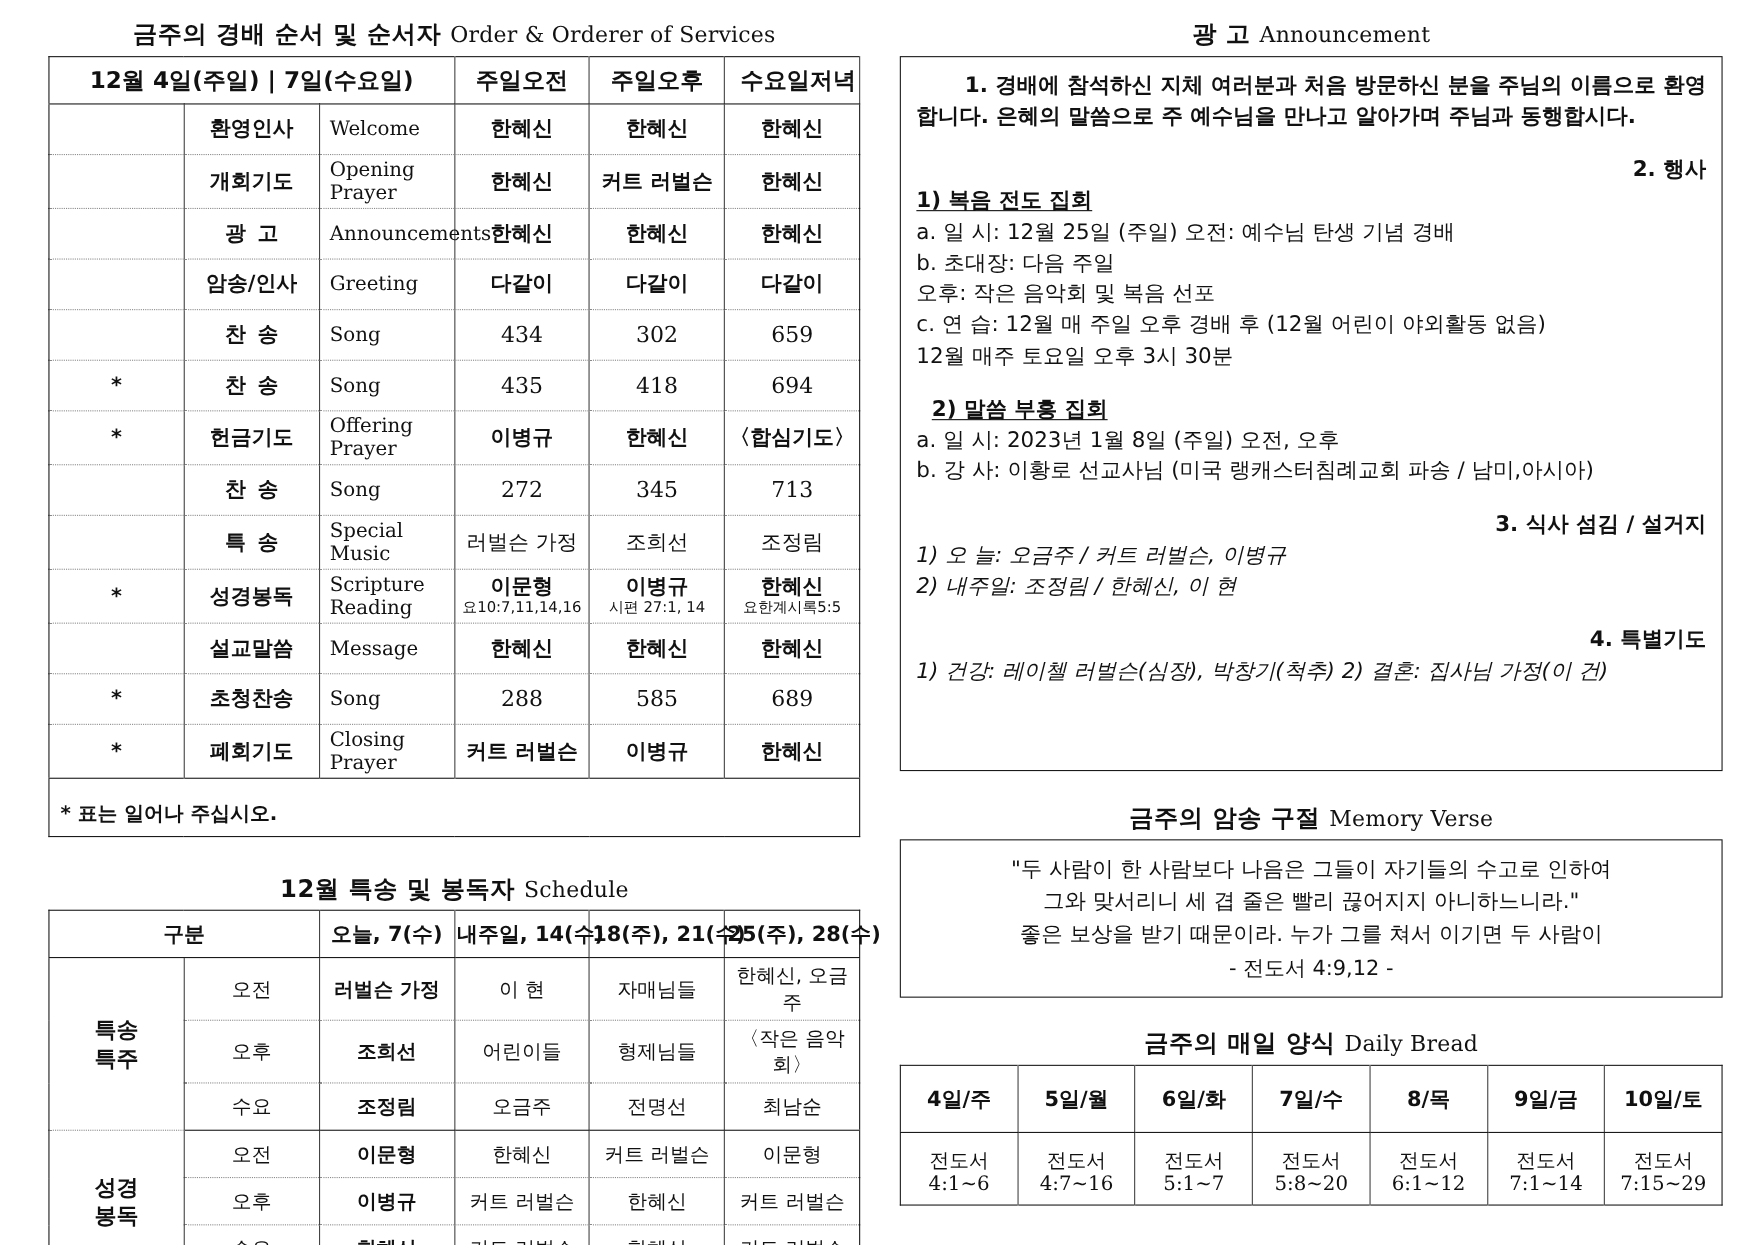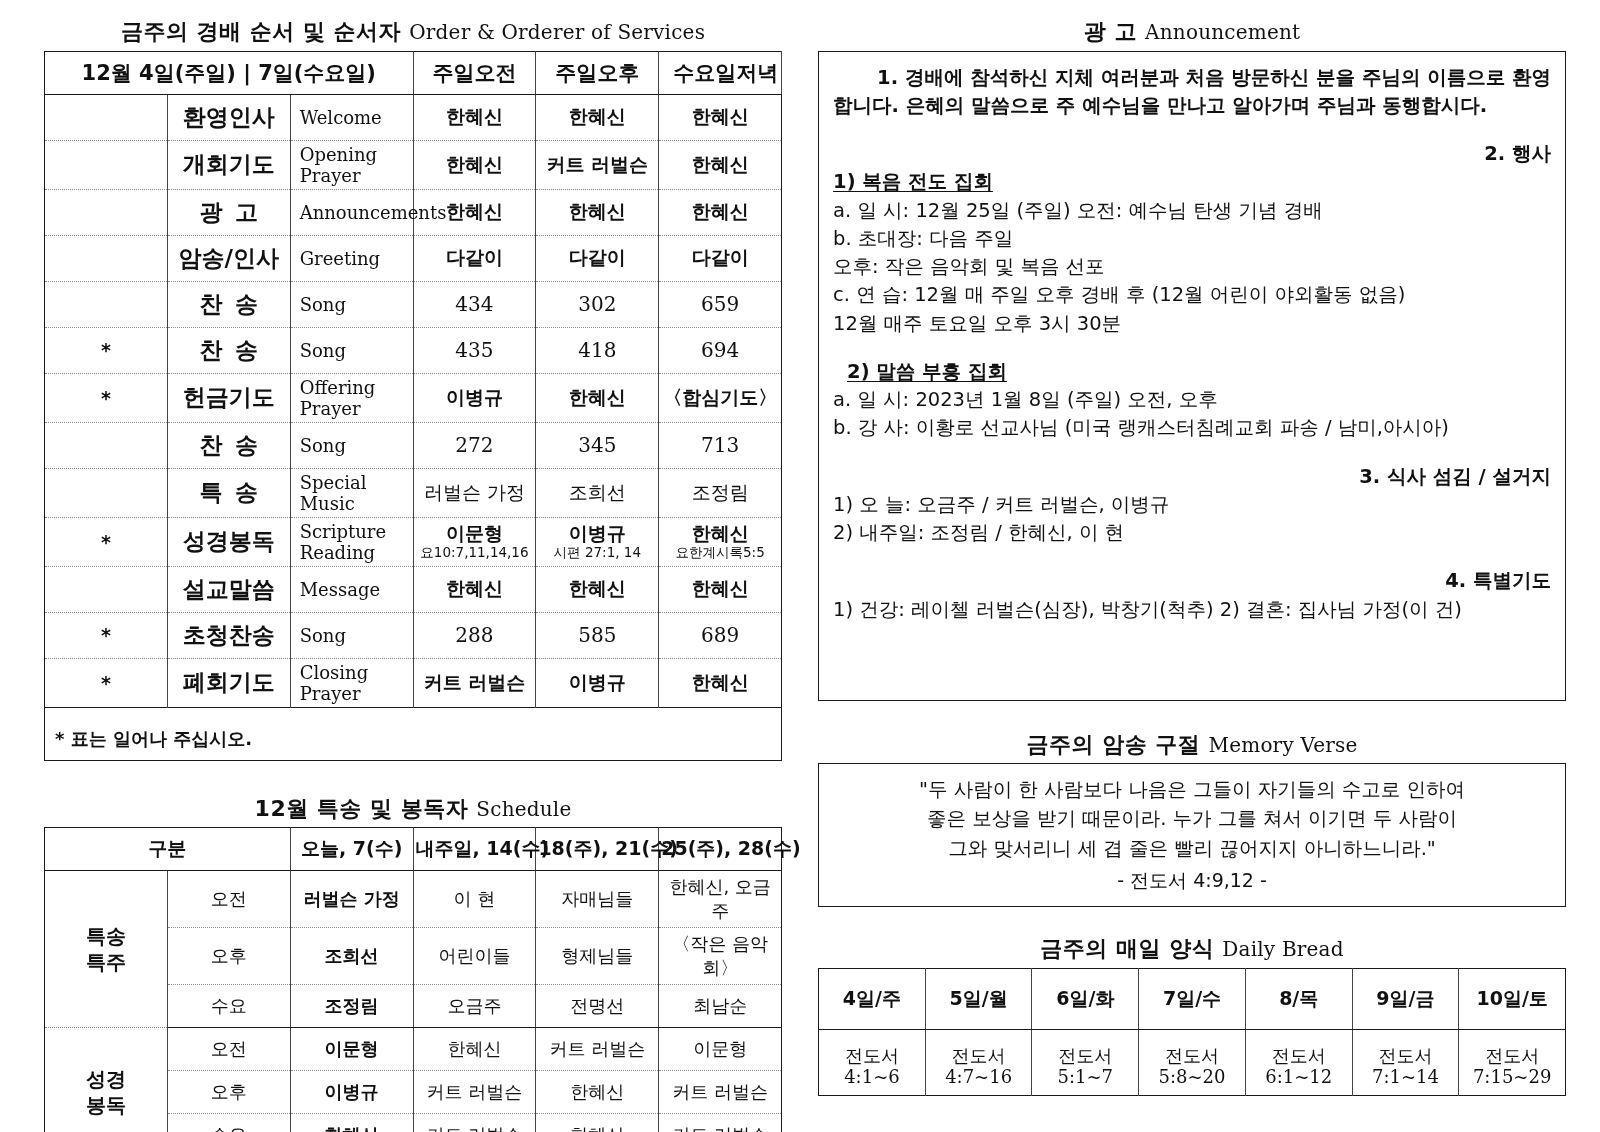--- a/index.html
+++ b/index.html
@@ -86,21 +86,21 @@
     border-bottom: 1.6px solid #1a1a1a;
     font-size: 21px;
     font-weight: 700;
     padding: 7px 14px;
     white-space: nowrap;
   }
   #order-table thead th.datehdr {
     border-left: none;
   }
   #order-table .c-star   { width: 34px; border-left: none; }
-  #order-table .c-ko     { width: 130px; font-weight: 700; font-size: 23px; text-align: center; }
+  #order-table .c-ko     { width: 130px; font-weight: 700; font-size: 19px; text-align: center; }
   #order-table .c-en     {
     width: 172px;
     text-align: left;
     padding-left: 9px;
     font-family: "DejaVu Serif", "Liberation Serif", serif;
     font-size: 18px;
     font-weight: 400;
   }
   #order-table .c-v      { font-weight: 700; font-size: 19px; }
   #order-table .c-v.num  { font-weight: 400; font-family: "DejaVu Serif","Liberation Serif",serif; font-size: 20px; }
@@ -184,21 +184,21 @@
     text-underline-offset: 3px;
   }
   .ann-line {
     margin-left: 40px;
     font-weight: 400;
     margin-top: 3px;
   }
   .ann-line.indent2 { margin-left: 232px; }
   .ann-line.indent3 { margin-left: 100px; }
   .ann-line.tight  { margin-top: 2px; }
-  .ann-line.sub-l  { margin-left: 22px; }
+  .ann-line.sub-l  { margin-left: 22px; font-style: italic; }
   .ann-gap { height: 20px; }
 
   
   #verse-wrap { margin-top: 30px; }
   #verse-box {
     border: 1.5px solid #1a1a1a;
     padding: 11px 10px 12px 10px;
     text-align: center;
     font-size: 19.5px;
     line-height: 1.5;
@@ -475,22 +475,22 @@
       <p class="ann-line sub-l">1) 건강: 레이첼 러벌슨(심장), 박창기(척추)  2) 결혼: 집사님 가정(이 건)</p>
     </div>
 
     <div id="verse-wrap">
       <div class="sec-title">
         <span>금주의 암송 구절</span>
         <span class="en">Memory Verse</span>
       </div>
       <div id="verse-box">
         <span class="vline">"두 사람이 한 사람보다 나음은 그들이 자기들의 수고로 인하여</span>
+        <span class="vline">그와 맞서리니 세 겹 줄은 빨리 끊어지지 아니하느니라."</span>
         <span class="vline">좋은 보상을 받기 때문이라. 누가 그를 쳐서 이기면 두 사람이</span>
-        <span class="vline">그와 맞서리니 세 겹 줄은 빨리 끊어지지 아니하느니라."</span>
         <span class="vref">- 전도서 4:9,12 -</span>
       </div>
     </div>
 
     <div id="bread-wrap">
       <div class="sec-title">
         <span>금주의 매일 양식</span>
         <span class="en">Daily Bread</span>
       </div>
       <table class="bulletin" id="bread-table">

